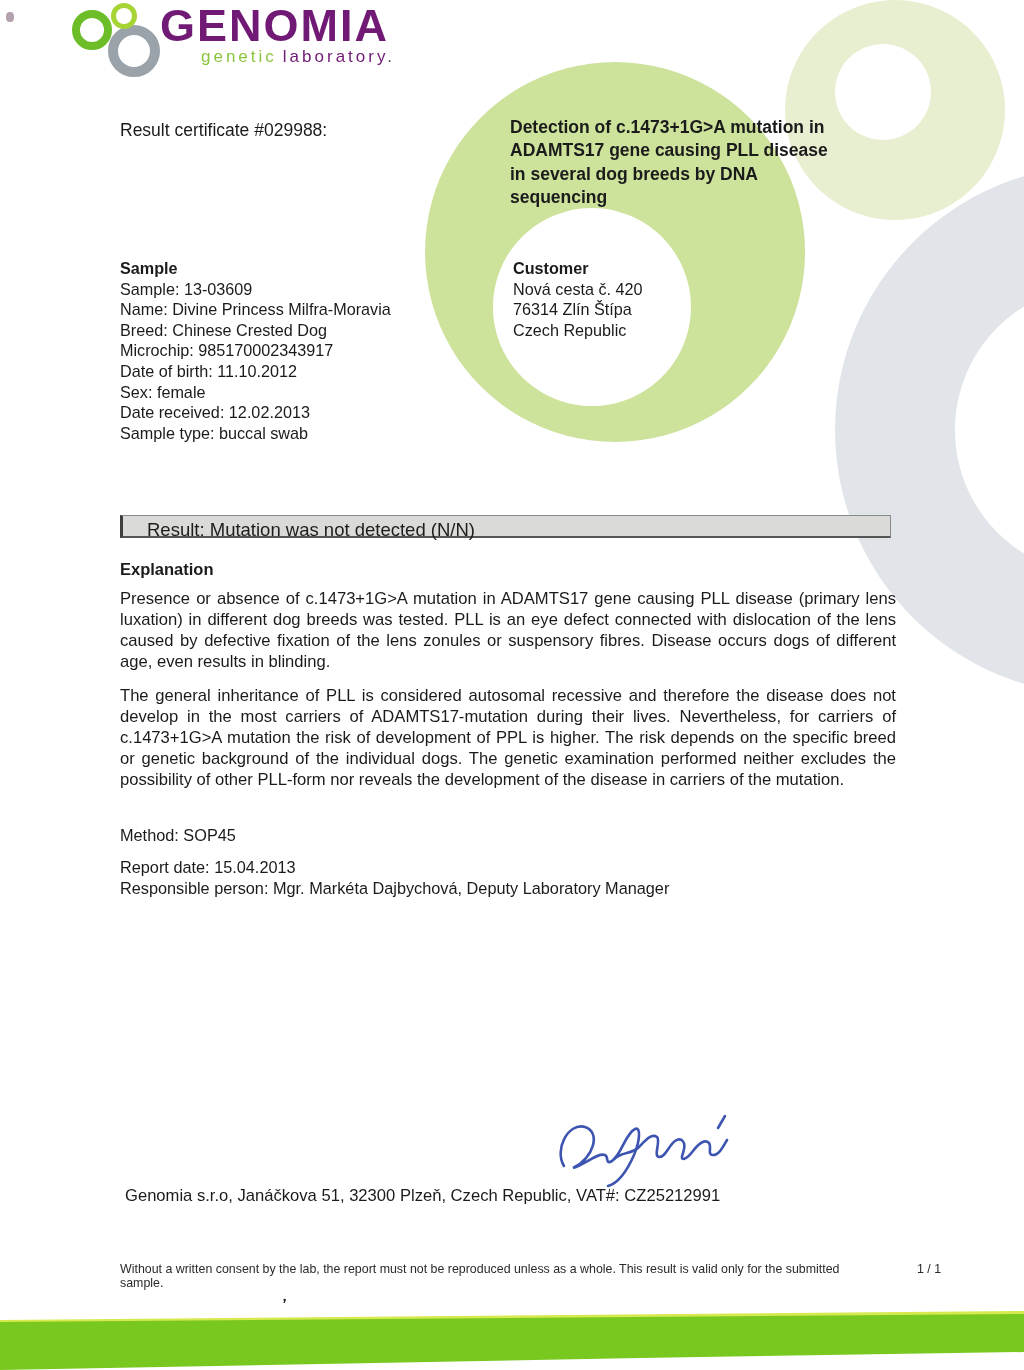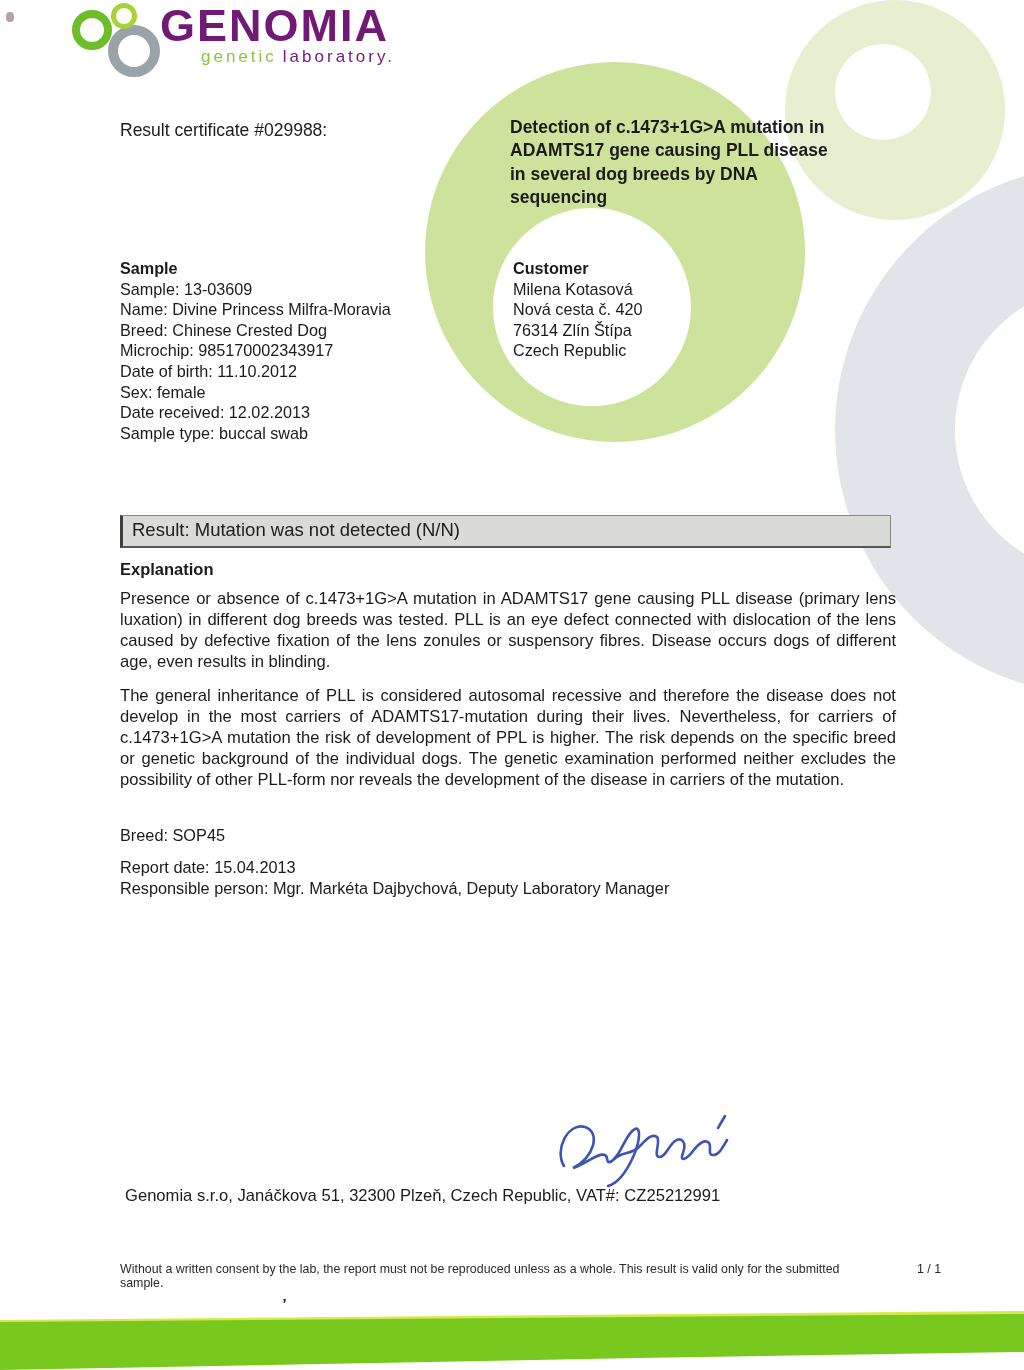--- a/index.html
+++ b/index.html
@@ -29,24 +29,24 @@
 
   
   .cert-no{left:120px;top:120px;font-size:17.5px;font-weight:normal;}
   .test-title{left:510px;top:116px;width:338px;font-size:17.5px;font-weight:bold;line-height:23.4px;}
   .block{font-size:16.2px;line-height:20.6px;}
   .block .hd{font-weight:bold;}
   .sample-block{left:120px;top:258px;width:360px;}
   .customer-block{left:513px;top:258px;width:300px;}
 
   .result-banner{
-    left:120px;top:515px;width:771px;height:33px;box-sizing:border-box;
+    left:120px;top:515px;width:771px;height:23px;box-sizing:border-box;
     background:#dadad8;
     border:1px solid #8a8a88;border-left:3px solid #3f3f3d;border-bottom:2px solid #555553;
-    font-size:18.5px;line-height:28px;padding-left:9px;color:#1d1d1d;
+    font-size:18.5px;line-height:28px;padding-left:24px;color:#1d1d1d;
     white-space:nowrap;
   }
   .expl-hd{left:120px;top:560px;font-size:16.5px;font-weight:bold;}
   .para{left:120px;width:776px;font-size:16.6px;line-height:20.9px;text-align:justify;}
   .para1{top:589px;}
   .para2{top:686px;}
   .meta{left:120px;font-size:16.3px;}
   .method{top:826px;}
   .report-date{top:858px;}
   .responsible{top:879px;}
@@ -99,33 +99,32 @@
     <div>Breed: Chinese Crested Dog</div>
     <div>Microchip: 985170002343917</div>
     <div>Date of birth: 11.10.2012</div>
     <div>Sex: female</div>
     <div>Date received: 12.02.2013</div>
     <div>Sample type: buccal swab</div>
   </div>
 
   <div class="abs layer block customer-block">
     <div class="hd">Customer</div>
-    <div>Milena Kotasová</div>
     <div>Nová cesta č. 420</div>
     <div>76314 Zlín Štípa</div>
     <div>Czech Republic</div>
   </div>
 
   <div class="abs layer result-banner">Result: Mutation was not detected (N/N)</div>
 
   <div class="abs layer expl-hd">Explanation</div>
   <div class="abs layer para para1">Presence or absence of c.1473+1G&gt;A mutation in ADAMTS17 gene causing PLL disease (primary lens luxation) in different dog breeds was tested. PLL is an eye defect connected with dislocation of the lens caused by defective fixation of the lens zonules or suspensory fibres. Disease occurs dogs of different age, even results in blinding.</div>
   <div class="abs layer para para2">The general inheritance of PLL is considered autosomal recessive and therefore the disease does not develop in the most carriers of ADAMTS17-mutation during their lives. Nevertheless, for carriers of c.1473+1G&gt;A mutation the risk of development of PPL is higher. The risk depends on the specific breed or genetic background of the individual dogs. The genetic examination performed neither excludes the possibility of other PLL-form nor reveals the development of the disease in carriers of the mutation.</div>
 
-  <div class="abs layer meta method">Breed: SOP45</div>
+  <div class="abs layer meta method">Method: SOP45</div>
   <div class="abs layer meta report-date">Report date: 15.04.2013</div>
   <div class="abs layer meta responsible">Responsible person: Mgr. Markéta Dajbychová, Deputy Laboratory Manager</div>
 
   <div class="abs layer signature" role="img" aria-label="Dajbychová">
     <svg width="185" height="82" viewBox="0 0 185 82">
       <g fill="none" stroke="#3d55b0" stroke-width="2.6" stroke-linecap="round">
         <path d="M16,56 C6,40 20,12 37,17 C53,22 46,48 25,58 C38,54 50,42 57,45 C61,47 57,55 64,51 C74,44 77,24 87,19 C93,16 92,31 86,45 C79,61 71,73 60,76"></path>
         <path d="M66,49 C75,41 83,45 91,37 C97,31 103,23 109,27 C113,31 105,46 111,47 C117,48 121,35 127,31 C133,27 139,31 135,43 C131,53 139,49 145,41 C151,33 157,29 161,33 C164,37 159,45 165,45 C171,45 175,37 179,30"></path>
         <path d="M170,18 L177,6"></path>
       </g>

